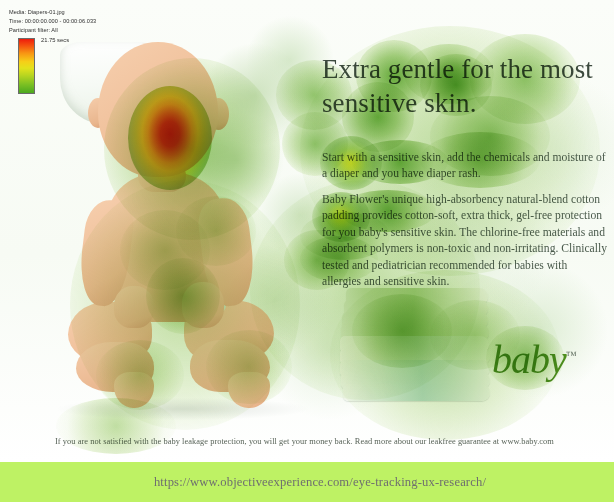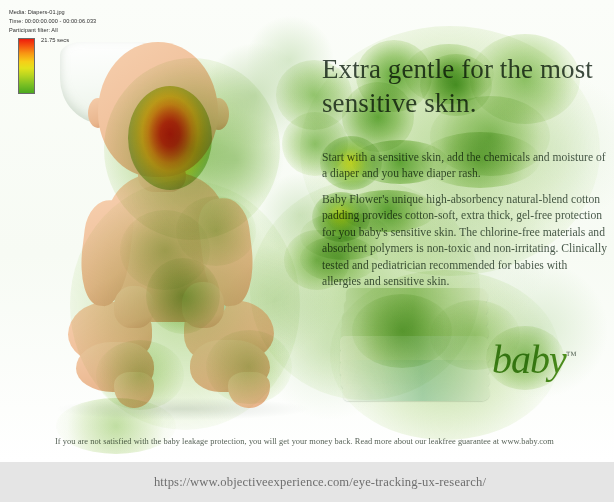--- a/index.html
+++ b/index.html
@@ -298,21 +298,21 @@
   
   #caption {
     position: absolute;
     left: 0;
     top: 462px;
     width: 614px;
     height: 40px;
     display: flex;
     align-items: center;
     justify-content: center;
-    background: #e5e5e5;
+    background: #bef264;
   }
   #caption .url {
     font-family: "Liberation Serif", serif;
     font-size: 12.6px;
     color: #6f6f6f;
     letter-spacing: .15px;
     padding-left: 26px;
   }
 </style>
 </head>

